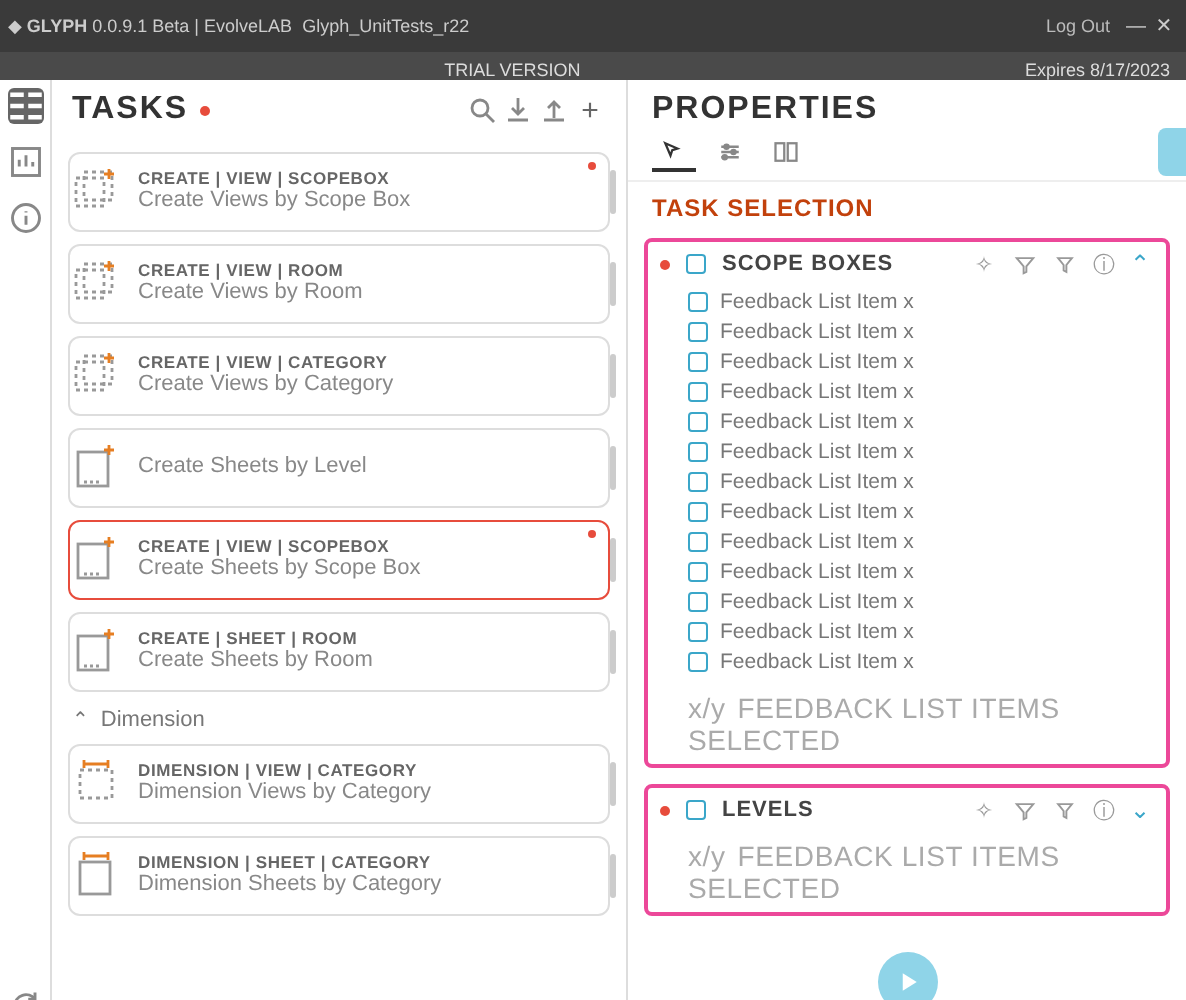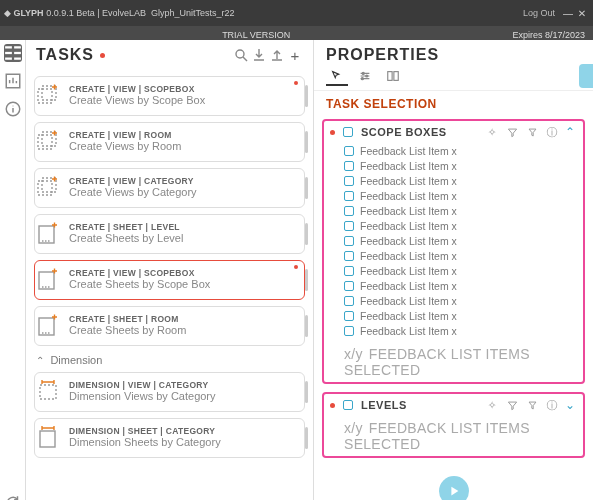--- a/index.html
+++ b/index.html
@@ -193,21 +193,20 @@
         </div>
         <div class="card">
           <div class="cico">
             <svg viewBox="0 0 26 26" fill="none" stroke="#999" stroke-width="1.4">
               <rect x="4" y="5" width="15" height="17"></rect>
               <path d="M7 20h9" stroke-dasharray="1.5 1.5"></path>
               <path d="M17 4h5M19.5 1.5v5" stroke="#e67e22" stroke-width="1.4"></path>
             </svg>
           </div>
           <div class="txt">
-            <div class="crumb">CREATE  |  SHEET  |  LEVEL</div>
             <div class="desc">Create Sheets by Level</div>
           </div>
           <span class="grip"></span>
         </div>
         <div class="card sel">
           <div class="cico">
             <svg viewBox="0 0 26 26" fill="none" stroke="#999" stroke-width="1.4">
               <rect x="4" y="5" width="15" height="17"></rect>
               <path d="M7 20h9" stroke-dasharray="1.5 1.5"></path>
               <path d="M17 4h5M19.5 1.5v5" stroke="#e67e22" stroke-width="1.4"></path>

